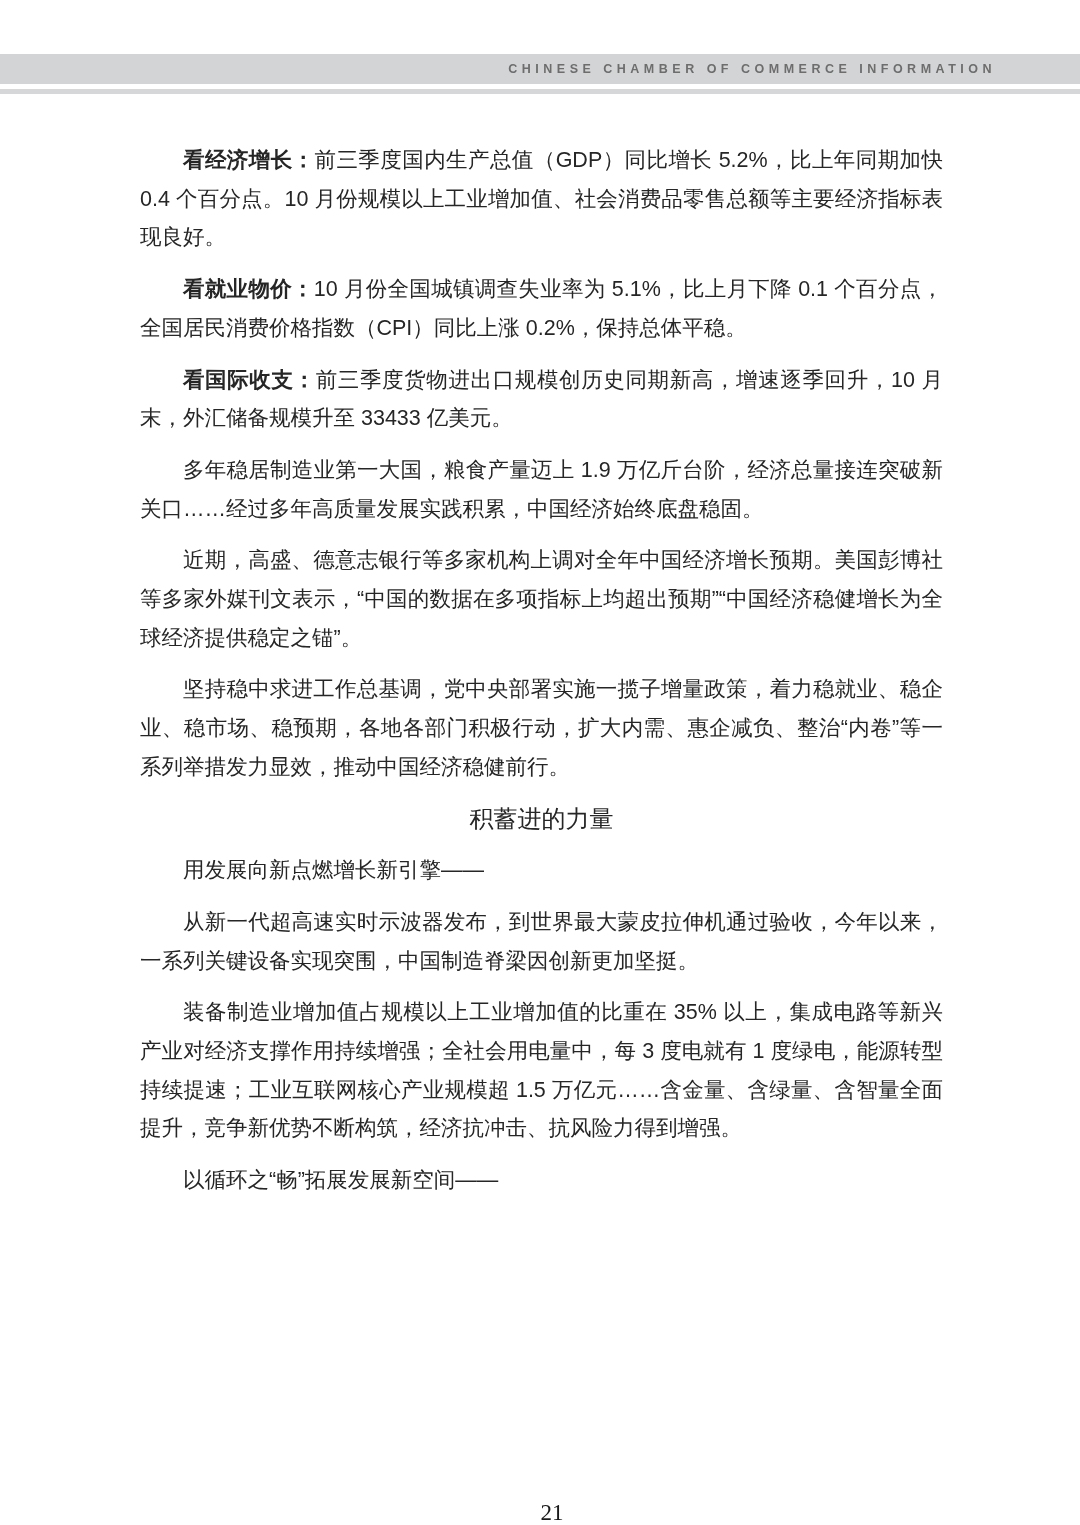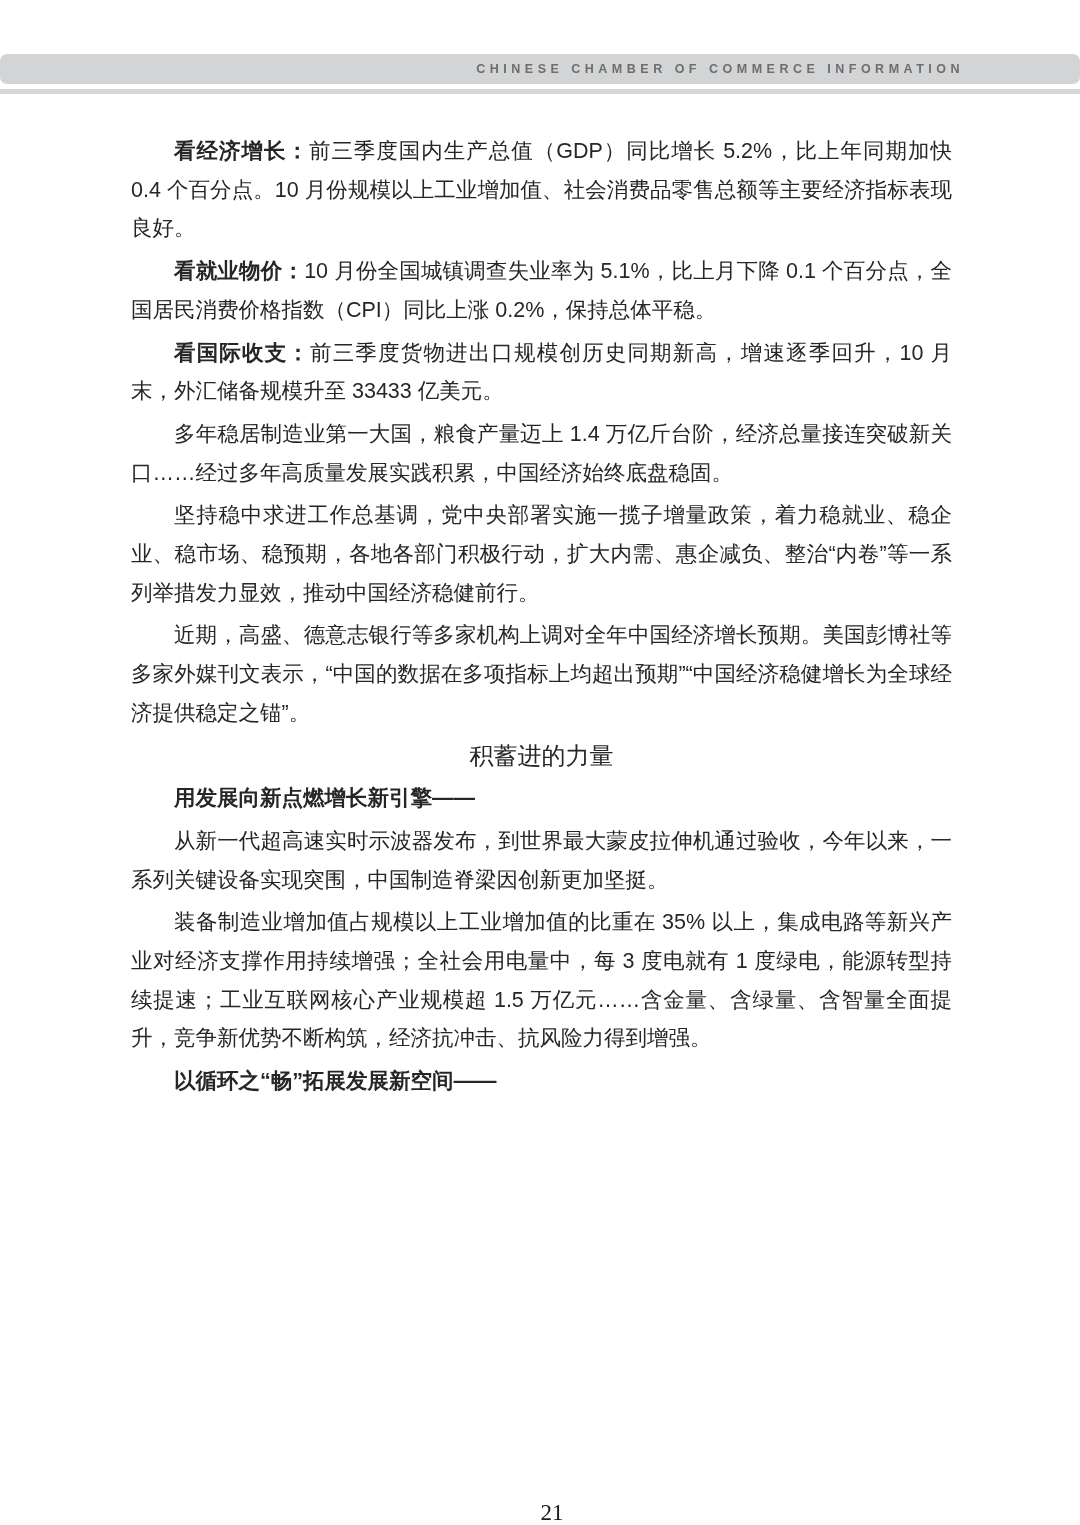--- a/index.html
+++ b/index.html
@@ -18,23 +18,22 @@
   .header-bar {
     position: absolute;
     top: 54px;
     left: 0;
     width: 1080px;
     height: 30px;
     background: var(--bar-color, #d3d4d6);
     display: flex;
     align-items: center;
     justify-content: flex-end;
-    padding-right: 116px;
+    padding-right: 84px;
     box-sizing: border-box;
-    border-radius: 7px;
   }
   .header-title {
     font-size: 12.5px;
     font-weight: bold;
     letter-spacing: 4.5px;
     color: var(--header-text-color, #6d6d6d);
     white-space: nowrap;
   }
   .header-rule {
     position: absolute;
@@ -49,29 +48,29 @@
     top: 128px;
     left: 127px;
     width: 829px;
     font-size: 21.5px;
     line-height: 38.7px;
     text-align: justify;
     text-justify: inter-character;
     color: var(--body-color, #262626);
   }
   .article p {
-    margin: 4px;
+    margin: 13px;
     padding: 0;
   }
   .article p.body {
     text-indent: 2em;
   }
   .article p.subhead {
     text-indent: 2em;
-    font-weight: bold;
+    font-weight: normal;
   }
   .article p.heading {
     text-align: center;
     text-indent: 0;
     font-weight: normal;
     font-size: 24px;
   }
   .article strong {
     font-weight: bold;
   }
@@ -92,23 +91,23 @@
 
 <div class="header-bar">
   <span class="header-title">CHINESE CHAMBER OF COMMERCE INFORMATION</span>
 </div>
 <div class="header-rule"></div>
 
 <div class="article">
     <p class="body"><strong>看经济增长：</strong>前三季度国内生产总值（GDP）同比增长 5.2%，比上年同期加快 0.4 个百分点。10 月份规模以上工业增加值、社会消费品零售总额等主要经济指标表现良好。</p>
     <p class="body"><strong>看就业物价：</strong>10 月份全国城镇调查失业率为 5.1%，比上月下降 0.1 个百分点，全国居民消费价格指数（CPI）同比上涨 0.2%，保持总体平稳。</p>
     <p class="body"><strong>看国际收支：</strong>前三季度货物进出口规模创历史同期新高，增速逐季回升，10 月末，外汇储备规模升至 33433 亿美元。</p>
-    <p class="body">多年稳居制造业第一大国，粮食产量迈上 1.4 万亿斤台阶，经济总量接连突破新关口……经过多年高质量发展实践积累，中国经济始终底盘稳固。</p>
+    <p class="body">多年稳居制造业第一大国，粮食产量迈上 1.9 万亿斤台阶，经济总量接连突破新关口……经过多年高质量发展实践积累，中国经济始终底盘稳固。</p>
+    <p class="body">近期，高盛、德意志银行等多家机构上调对全年中国经济增长预期。美国彭博社等多家外媒刊文表示，“中国的数据在多项指标上均超出预期”“中国经济稳健增长为全球经济提供稳定之锚”。</p>
     <p class="body">坚持稳中求进工作总基调，党中央部署实施一揽子增量政策，着力稳就业、稳企业、稳市场、稳预期，各地各部门积极行动，扩大内需、惠企减负、整治“内卷”等一系列举措发力显效，推动中国经济稳健前行。</p>
-    <p class="body">近期，高盛、德意志银行等多家机构上调对全年中国经济增长预期。美国彭博社等多家外媒刊文表示，“中国的数据在多项指标上均超出预期”“中国经济稳健增长为全球经济提供稳定之锚”。</p>
     <p class="heading">积蓄进的力量</p>
     <p class="subhead">用发展向新点燃增长新引擎——</p>
     <p class="body">从新一代超高速实时示波器发布，到世界最大蒙皮拉伸机通过验收，今年以来，一系列关键设备实现突围，中国制造脊梁因创新更加坚挺。</p>
     <p class="body">装备制造业增加值占规模以上工业增加值的比重在 35% 以上，集成电路等新兴产业对经济支撑作用持续增强；全社会用电量中，每 3 度电就有 1 度绿电，能源转型持续提速；工业互联网核心产业规模超 1.5 万亿元……含金量、含绿量、含智量全面提升，竞争新优势不断构筑，经济抗冲击、抗风险力得到增强。</p>
     <p class="subhead">以循环之“畅”拓展发展新空间——</p>
   </div>
 
 <div class="page-number">21</div>
 
 </body></html>

